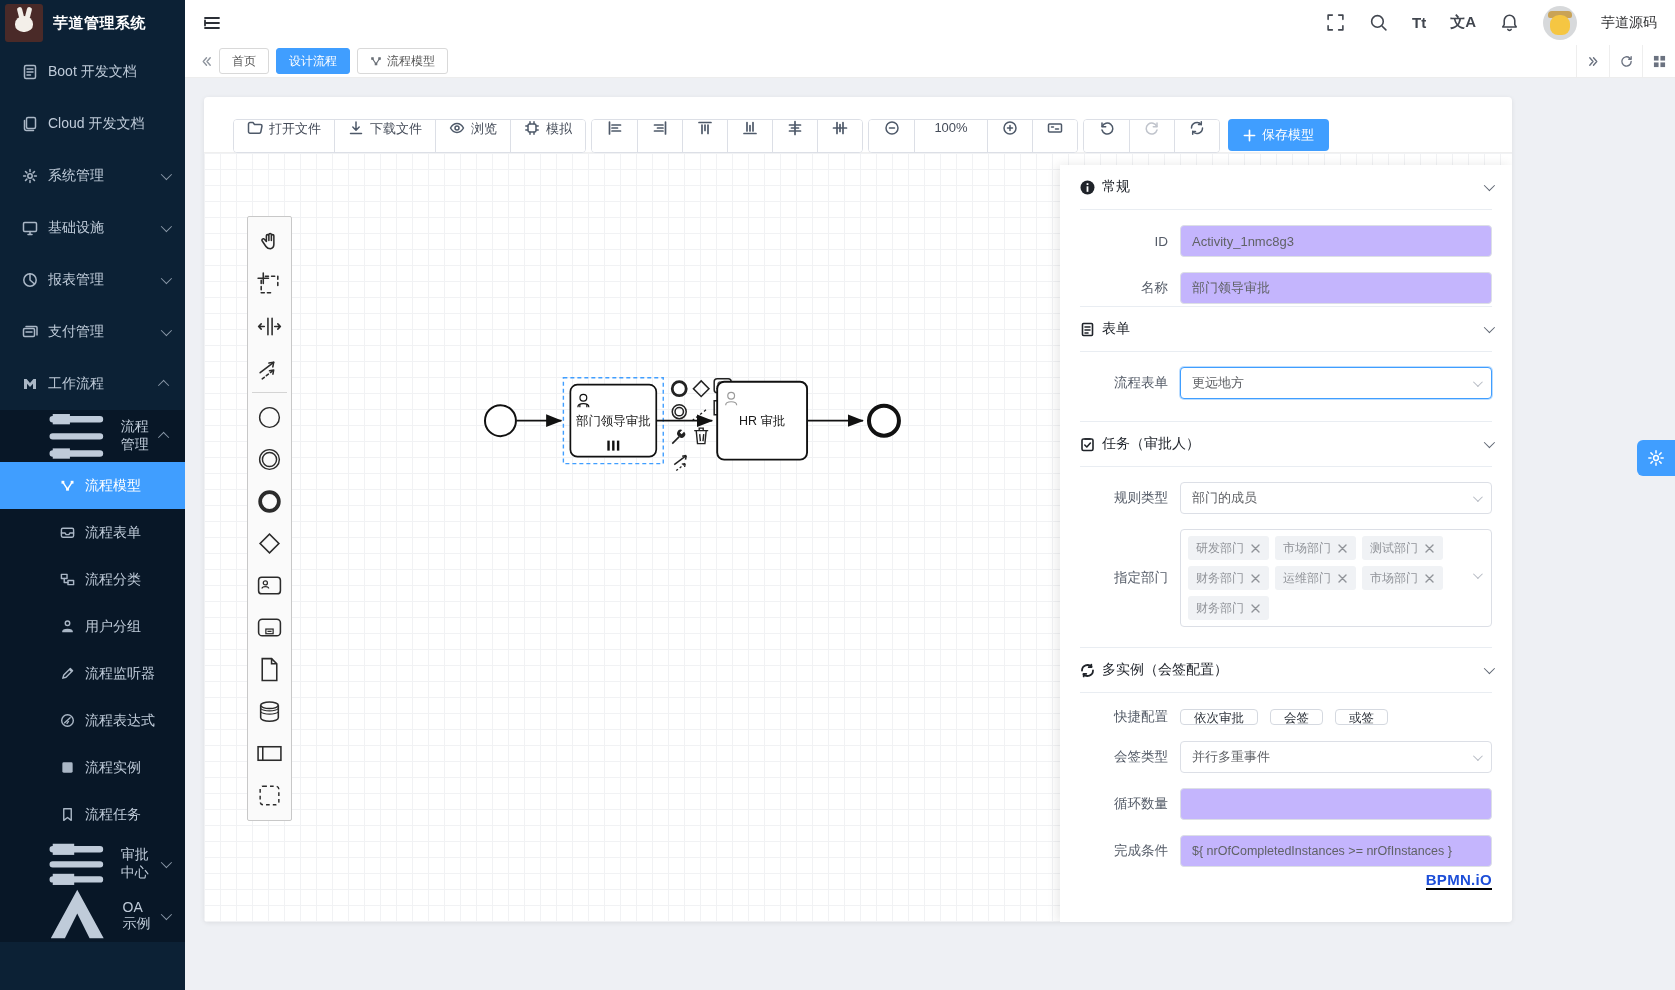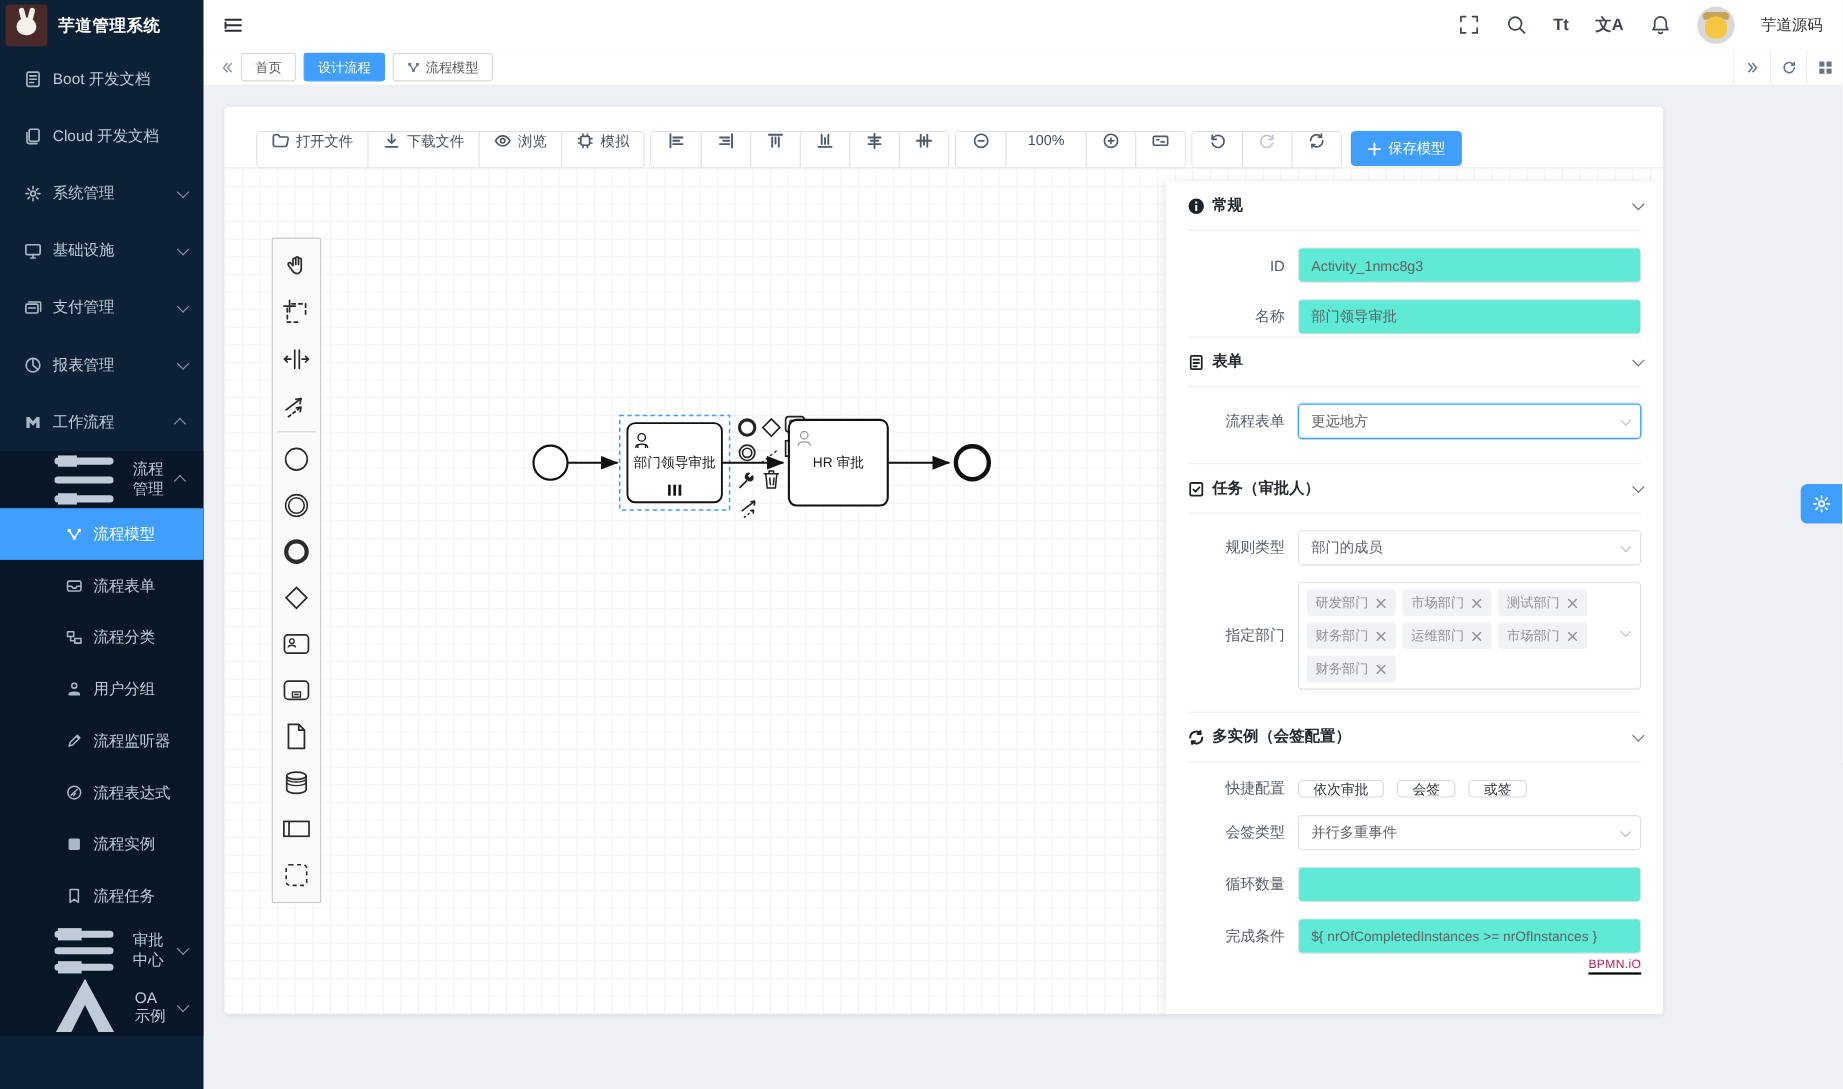--- a/index.html
+++ b/index.html
@@ -72,35 +72,35 @@
 .ptool{width:43px;height:42px;display:flex;align-items:center;justify-content:center;color:#2b2b2b;cursor:pointer}
 .ptool svg{width:27px;height:27px}
 .pdivider{width:35px;height:1px;background:#d4d4d4;margin:3px 0}
 .diagram-svg{position:absolute;left:0;top:0;width:100%;height:100%}
 
 
 .panel{position:absolute;left:856px;top:68px;width:452px;bottom:0;background:#fff;box-shadow:-3px 0 10px rgba(0,0,0,.09);z-index:9;padding:0 20px;overflow:hidden}
 .psec+.psec{border-top:1px solid #e9edf2}
 .psec-head{height:45px;display:flex;align-items:center;gap:7px;border-bottom:1px solid #e9edf2;cursor:pointer}
 .psec-head .sico{width:15px;height:15px;color:#1f2329;flex:none}
-.psec-title{font-size:14px;font-weight:bold;color:#23272e}
+.psec-title{font-size:14px;font-weight:normal;color:#23272e}
 .psec-head .chev{margin-left:auto;border-color:#5f6673}
 .prow{display:flex;align-items:center;margin:15px 0}
 .plabel{width:88px;text-align:right;margin-right:12px;font-size:13.5px;color:#555c68;flex:none;white-space:nowrap}
-.inp{flex:1;height:32px;border:1px solid #dcdfe6;border-radius:4px;padding:0 11px;font-size:13px;color:#606266;background:#5eead4;font-family:"Liberation Sans",sans-serif;outline:none;min-width:0}
+.inp{flex:1;height:32px;border:1px solid #dcdfe6;border-radius:4px;padding:0 11px;font-size:13px;color:#606266;background:#c4b5fd;font-family:"Liberation Sans",sans-serif;outline:none;min-width:0}
 .selectbox{flex:1;height:32px;border:1px solid #dcdfe6;border-radius:4px;padding:0 26px 0 11px;font-size:13px;color:#606266;background:#fff;display:flex;align-items:center;position:relative;cursor:pointer;min-width:0}
 .selectbox.focus{border-color:#409eff;box-shadow:0 0 0 1px rgba(64,158,255,.35)}
 .selectbox .chev{position:absolute;right:11px;top:12px;width:7px;height:7px;border-color:#b7bcc4}
 .multibox{flex:1;min-height:88px;border:1px solid #dcdfe6;border-radius:4px;padding:3px 26px 3px 4px;display:flex;flex-wrap:wrap;align-content:flex-start;position:relative;cursor:pointer}
 .multibox .chev{position:absolute;right:11px;top:42px;width:7px;height:7px;border-color:#b7bcc4}
 .tag{height:24px;background:#f0f2f5;border-radius:3px;color:#909399;font-size:12px;display:inline-flex;align-items:center;gap:6px;padding:0 8px;margin:3px;white-space:nowrap}
 .tag .tx{width:11px;height:11px;color:#909399;cursor:pointer}
 .qbtn{height:16px;padding:0 13px;border:1px solid #d5d9e0;border-radius:4px;background:#fff;font-size:12.5px;color:#2e333b;font-family:"Liberation Sans",sans-serif;margin-right:12px;cursor:pointer;white-space:nowrap}
 .watermark-row{display:flex;justify-content:flex-end;margin:2px 0 12px}
-.watermark{font-size:11px;font-weight:normal;color:#be185d;border-bottom:2.5px solid #000;letter-spacing:.3px;cursor:pointer;line-height:1.15}
+.watermark{font-size:15px;font-weight:bold;color:#1d4ed8;border-bottom:2.5px solid #000;letter-spacing:.3px;cursor:pointer;line-height:1.15}
 
 
 .gear-fab{position:absolute;right:0;top:440px;width:38px;height:36px;background:#409eff;border-radius:6px 0 0 6px;display:flex;align-items:center;justify-content:center;color:#fff;cursor:pointer;z-index:40}
 .gear-fab svg{width:18px;height:18px}
 </style>
 </head>
 <body>
 
 <div class="sidebar">
   <div class="logo-row">
@@ -137,32 +137,32 @@
     <div class="mi">
       <svg class="ico svgi" viewBox="0 0 16 16">
           <rect x="1.5" y="2.5" width="13" height="9" rx="1.2"></rect>
           <path d="M6 14.5h4M8 11.5v3"></path>
         </svg>
       <span>基础设施</span>
       <span class="chev down"></span>
     </div>
     <div class="mi">
       <svg class="ico svgi" viewBox="0 0 16 16">
+          <circle cx="8" cy="8" r="6.2"></circle>
+          <path d="M8 8V1.8M8 8l4.5 4"></path>
+        </svg>
+      <span>报表管理</span>
+      <span class="chev down"></span>
+    </div>
+    <div class="mi">
+      <svg class="ico svgi" viewBox="0 0 16 16">
           <rect x="1.5" y="4.5" width="11" height="8" rx="1.2"></rect>
           <path d="M4 2.5h10a1 1 0 0 1 1 1V11M4 8h6"></path>
         </svg>
       <span>支付管理</span>
-      <span class="chev down"></span>
-    </div>
-    <div class="mi">
-      <svg class="ico svgi" viewBox="0 0 16 16">
-          <circle cx="8" cy="8" r="6.2"></circle>
-          <path d="M8 8V1.8M8 8l4.5 4"></path>
-        </svg>
-      <span>报表管理</span>
       <span class="chev down"></span>
     </div>
     <div class="mi">
       <svg class="ico" viewBox="0 0 16 16">
           <path fill="currentColor" d="M2 13V3h2.6L8 7l3.4-4H14v10h-3V7.8L8 11 5 7.8V13z"></path>
         </svg>
       <span>工作流程</span>
       <span class="chev up"></span>
     </div>
 

